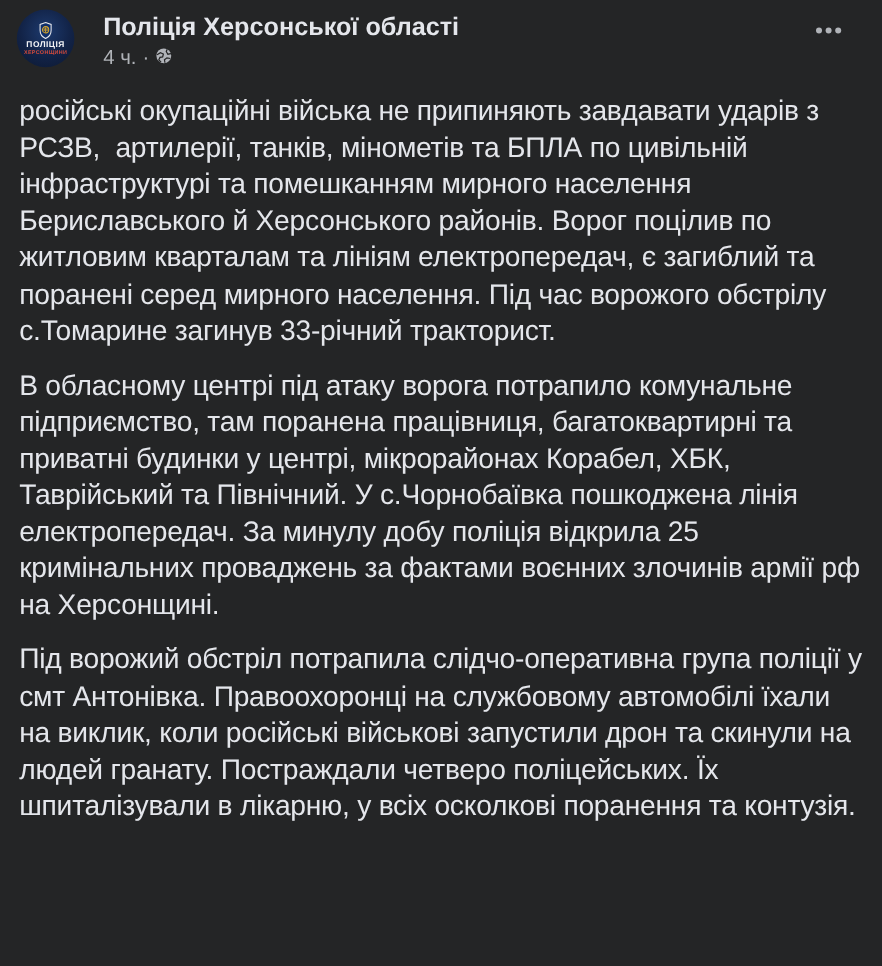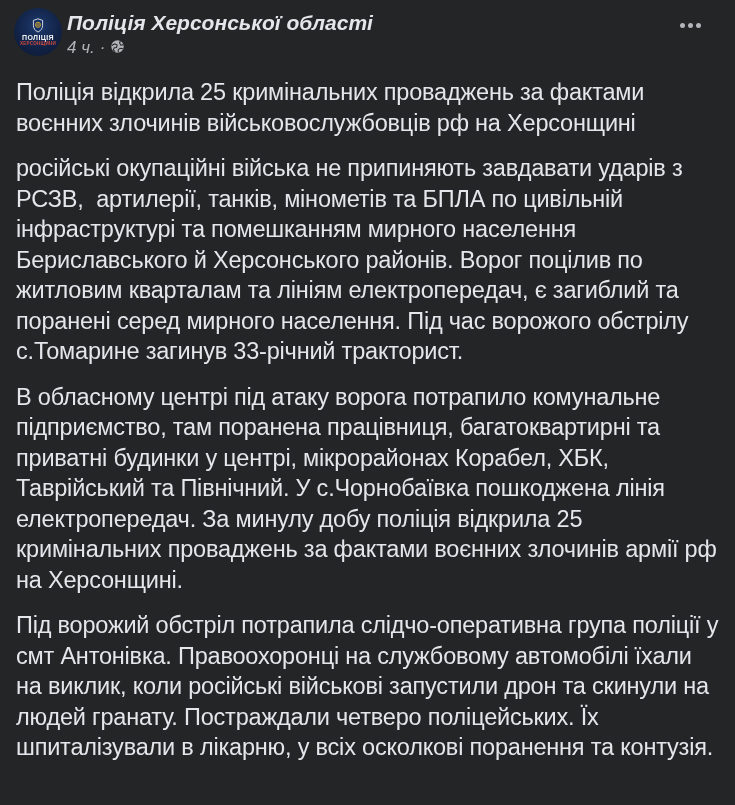--- a/index.html
+++ b/index.html
@@ -48,23 +48,22 @@
     line-height: 7px;
   }
   .avatar-line2 {
     font-size: 4.5px;
     font-weight: 700;
     color: #cf4a3c;
     letter-spacing: 0.3px;
     line-height: 6px;
   }
   .header-info {
-    margin-left: 5px;
+    margin-left: 24px;
     padding-top: 2px;
-    font-style: italic;
   }
   .page-name {
     font-size: 21px;
     font-weight: 700;
     color: #e4e6eb;
     line-height: 26px;
     cursor: pointer;
   }
   .meta-row {
     display: flex;
@@ -143,19 +142,18 @@
     </div>
   </div>
 
   <button class="more-button" aria-label="options">
     <span class="dot"></span>
     <span class="dot"></span>
     <span class="dot"></span>
   </button>
 
   <div class="post-text">
-    <p>Поліція відкрила 25 кримінальних проваджень за фактами воєнних злочинів військовослужбовців рф на Херсонщині</p>
     <p>російські окупаційні війська не припиняють завдавати ударів з РСЗВ,  артилерії, танків, мінометів та БПЛА по цивільній інфраструктурі та помешканням мирного населення Бериславського й Херсонського районів. Ворог поцілив по житловим кварталам та лініям електропередач, є загиблий та поранені серед мирного населення. Під час ворожого обстрілу с.Томарине загинув 33-річний тракторист.</p>
     <p>В обласному центрі під атаку ворога потрапило комунальне підприємство, там поранена працівниця, багатоквартирні та приватні будинки у центрі, мікрорайонах Корабел, ХБК, Таврійський та Північний. У с.Чорнобаївка пошкоджена лінія електропередач. За минулу добу поліція відкрила 25 кримінальних проваджень за фактами воєнних злочинів армії рф на Херсонщині.</p>
     <p>Під ворожий обстріл потрапила слідчо-оперативна група поліції у смт Антонівка. Правоохоронці на службовому автомобілі їхали на виклик, коли російські військові запустили дрон та скинули на людей гранату. Постраждали четверо поліцейських. Їх шпиталізували в лікарню, у всіх осколкові поранення та контузія.</p>
   </div>
 
 </div>
 
 </body></html>

